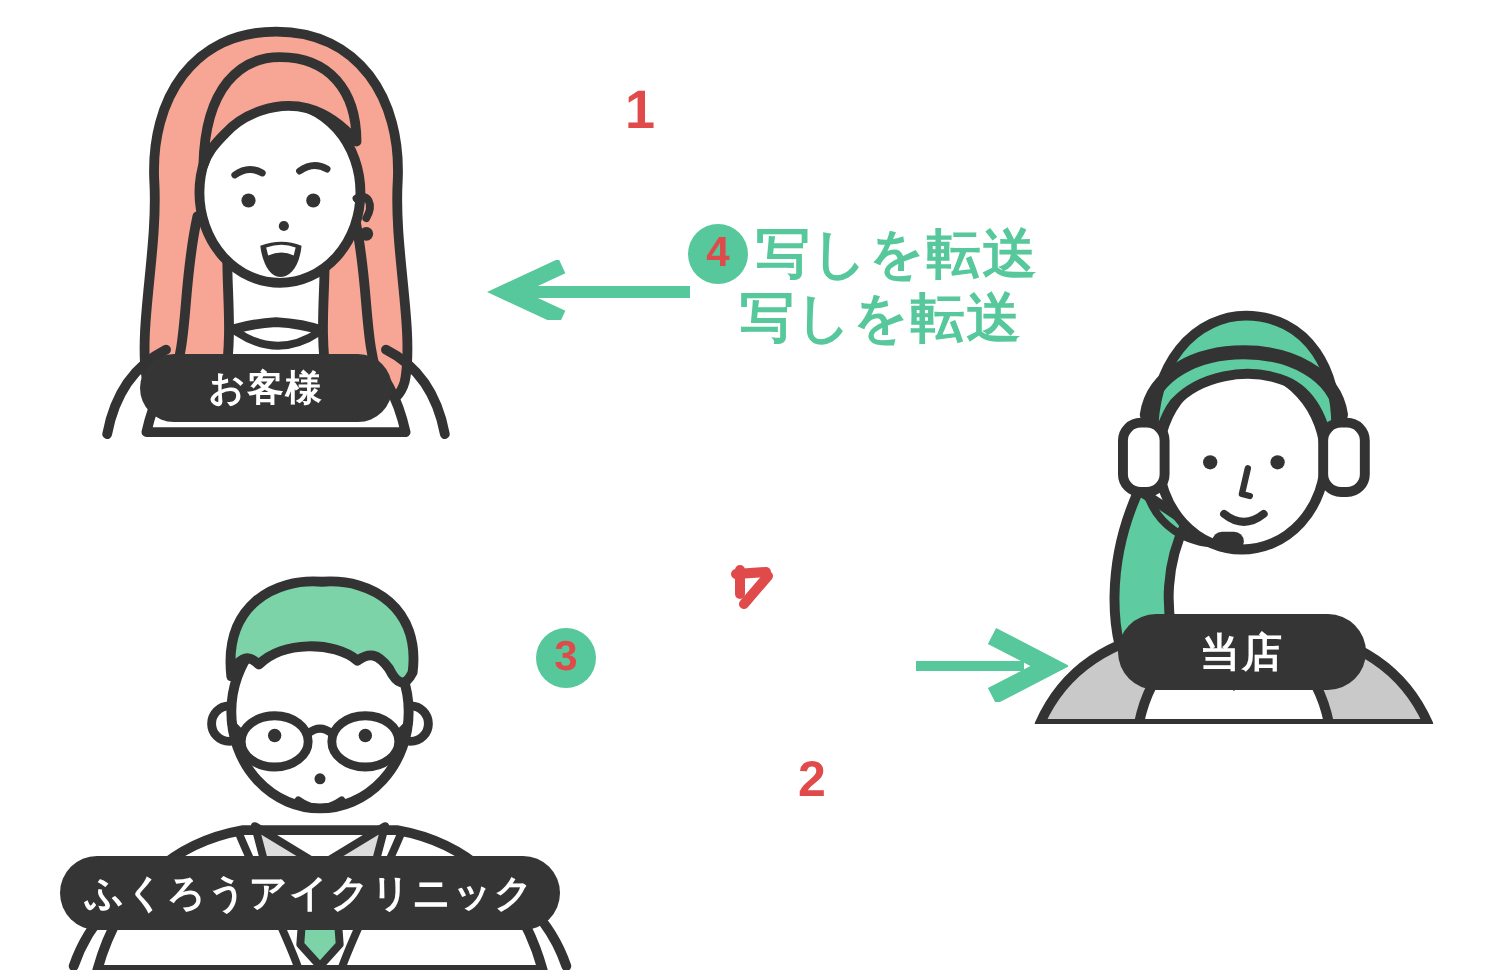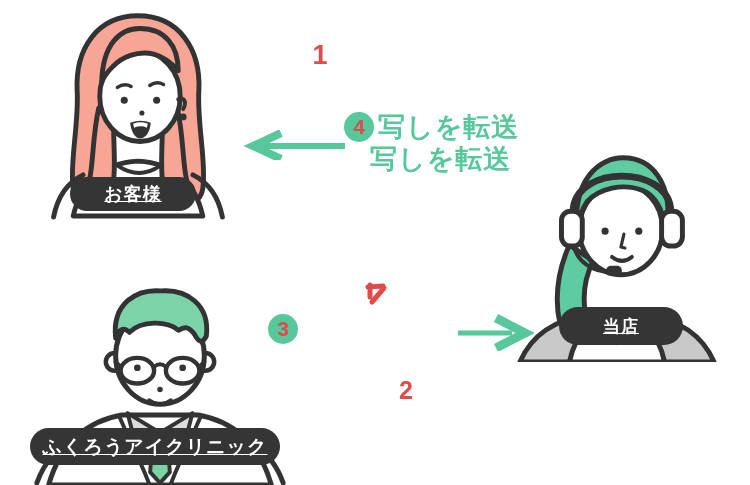--- a/index.html
+++ b/index.html
@@ -5,25 +5,25 @@
   html,body{margin:0;padding:0;}
   body{
     width:750px;height:485px;background:#ffffff;overflow:hidden;
     font-family:"Liberation Sans", sans-serif;position:relative;
   }
   .canvas{position:absolute;left:0;top:0;width:750px;height:485px;background:#ffffff;}
   .abs{position:absolute;}
   .pill{
     background:#353535;color:#ffffff;border-radius:19px;
     display:flex;align-items:center;justify-content:center;
-    font-weight:bold;letter-spacing:1px;white-space:nowrap;text-decoration:underline;
+    font-weight:bold;letter-spacing:1px;white-space:nowrap;
   }
   .pill-customer{left:70px;top:177px;width:126px;height:34px;font-size:18px;}
   .pill-clinic{left:30px;top:428px;width:250px;height:37px;font-size:19px;}
-  .pill-store{left:559px;top:307px;width:124px;height:38px;font-size:17px;}
+  .pill-store{left:559px;top:307px;width:124px;height:38px;font-size:20px;}
   .red-num{
     color:#e04a4a;font-weight:bold;text-align:center;line-height:1;
   }
   .red-num-1{left:300px;top:42px;width:40px;font-size:27px;}
   .red-num-2{left:386px;top:378px;width:40px;font-size:25px;}
   .num-circle{
     width:30px;height:30px;border-radius:50%;background:#56c89c;
     color:#e04a4a;font-weight:bold;font-size:21px;
     display:flex;align-items:center;justify-content:center;flex:0 0 auto;
   }

